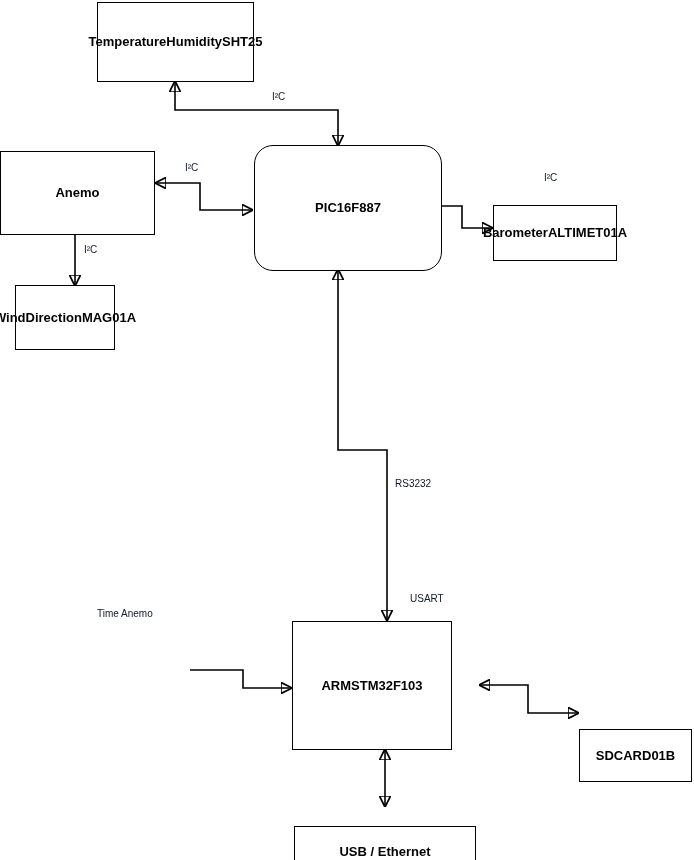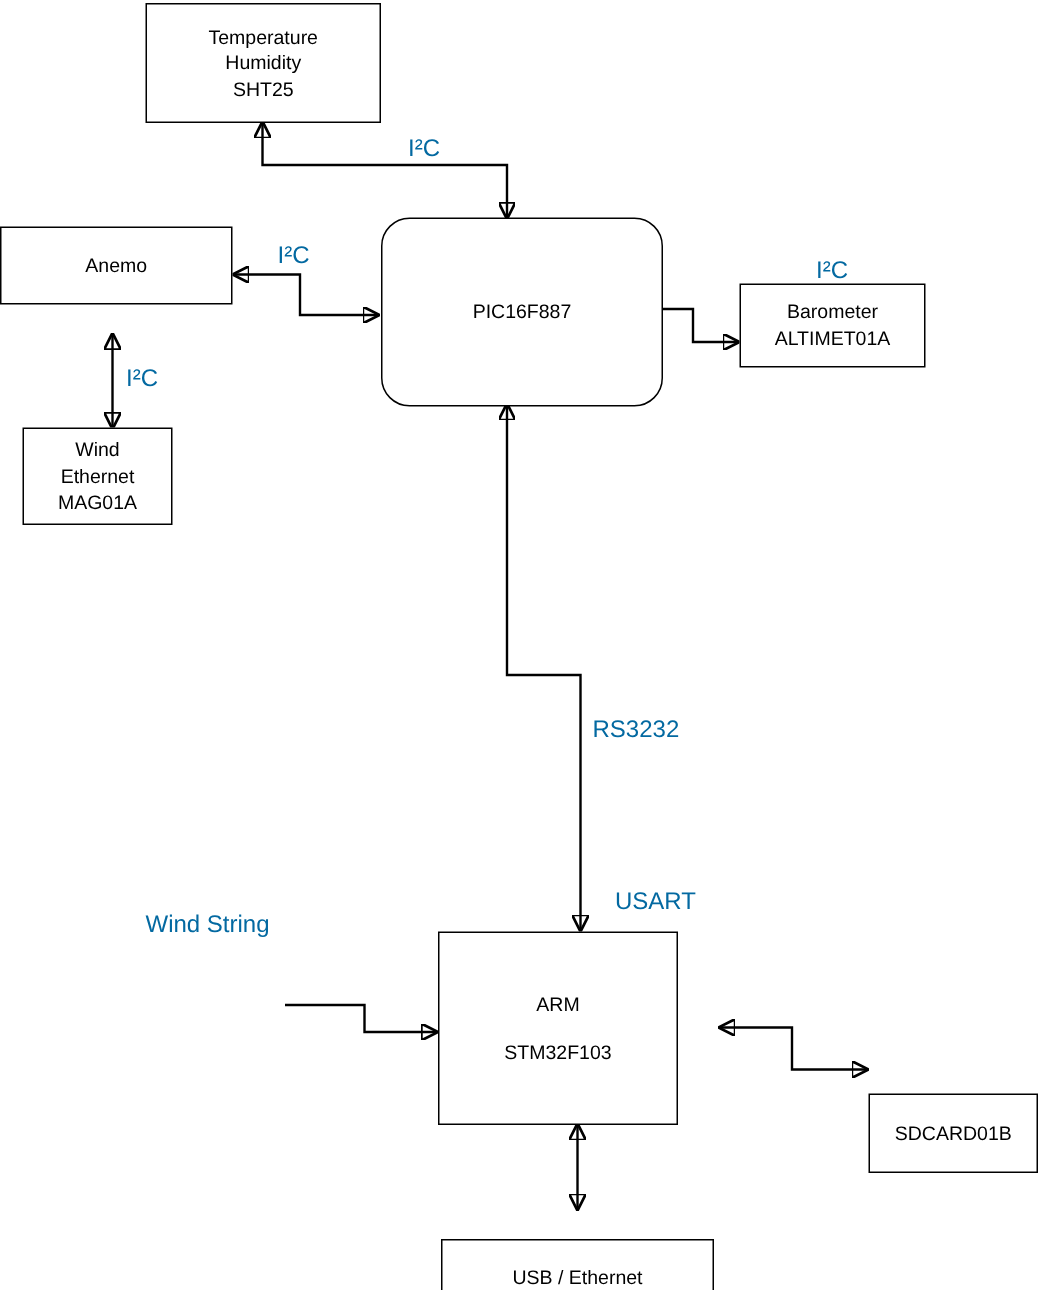--- a/index.html
+++ b/index.html
@@ -14,37 +14,38 @@
     background: #ffffff;
     font-family: "Liberation Sans", sans-serif;
     overflow: hidden;
   }
   .node {
     position: absolute;
     box-sizing: border-box;
     border: 1.6px solid #000000;
     background: #ffffff;
     display: flex;
-    flex-direction: column;
+    flex-direction: row;
     align-items: center;
     justify-content: center;
     text-align: center;
     font-size: 13px;
     color: #000000;
     line-height: 1.35;
     z-index: 2;
+    font-weight: bold;
   }
   .node .line {
     display: block;
     white-space: pre;
   }
   .label {
     position: absolute;
-    font-size: 16px;
-    color: #0369a1;
+    font-size: 10px;
+    color: #0f172a;
     white-space: pre;
     z-index: 3;
   }
   svg.wires {
     position: absolute;
     left: 0;
     top: 0;
     width: 694px;
     height: 860px;
     z-index: 1;
@@ -83,35 +84,35 @@
 
     <path d="M 385,750 L 385,806" marker-start="url(#arrow)" marker-end="url(#arrow)"></path>
   </svg>
 
   <div class="node" style="left:97px; top:2px; width:157px; height:80px;">
     <span class="line">Temperature</span>
     <span class="line">Humidity</span>
     <span class="line">SHT25</span>
   </div>
 
-  <div class="node" style="left:0px; top:151px; width:155px; height:52px;">
+  <div class="node" style="left:0px; top:151px; width:155px; height:84px;">
     <span class="line">Anemo</span>
   </div>
 
   <div class="node" style="left:15px; top:285px; width:100px; height:65px;">
     <span class="line">Wind</span>
-    <span class="line">Ethernet</span>
+    <span class="line">Direction</span>
     <span class="line">MAG01A</span>
   </div>
 
   <div class="node" style="left:254px; top:145px; width:188px; height:126px;border-radius:19px;">
     <span class="line">PIC16F887</span>
   </div>
 
-  <div class="node" style="left:493px; top:189px; width:124px; height:56px;">
+  <div class="node" style="left:493px; top:205px; width:124px; height:56px;">
     <span class="line">Barometer</span>
     <span class="line">ALTIMET01A</span>
   </div>
 
 
   <div class="node" style="left:292px; top:621px; width:160px; height:129px;">
     <span class="line">ARM</span>
     <span class="line" style="height:14px;"></span>
     <span class="line">STM32F103</span>
   </div>
@@ -123,15 +124,15 @@
   <div class="node" style="left:294px; top:806px; width:182px; height:52px;margin-top:20px;">
     <span class="line">USB / Ethernet</span>
   </div>
 
   <div class="label" style="left:272px; top:91px;">I²C</div>
   <div class="label" style="left:185px; top:162px;">I²C</div>
   <div class="label" style="left:84px; top:244px;">I²C</div>
   <div class="label" style="left:544px; top:172px;">I²C</div>
   <div class="label" style="left:395px; top:478px;">RS3232</div>
   <div class="label" style="left:410px; top:593px;text-align:right;">USART</div>
-  <div class="label" style="left:97px; top:608px;">Wind String</div>
+  <div class="label" style="left:97px; top:608px;">Time Anemo</div>
 
 </div>
 
 </body></html>

